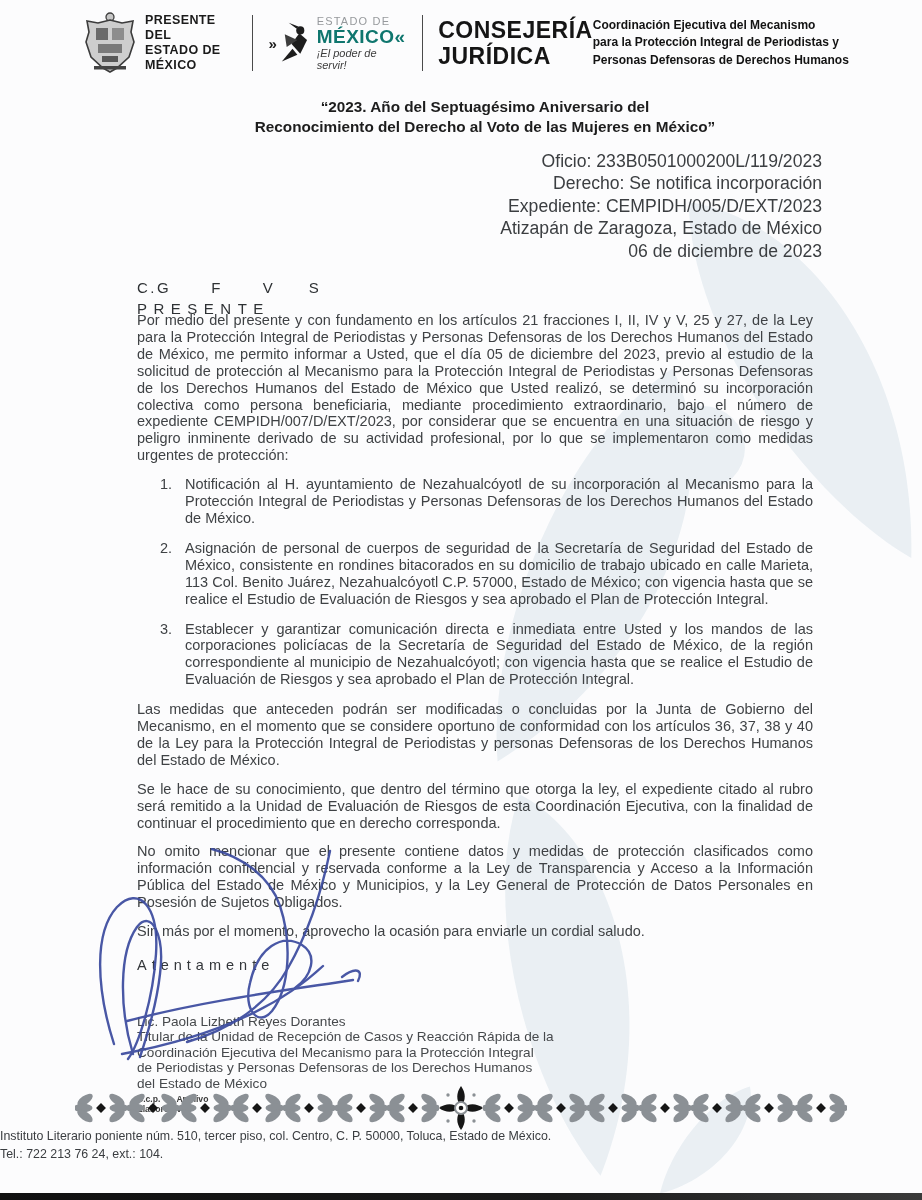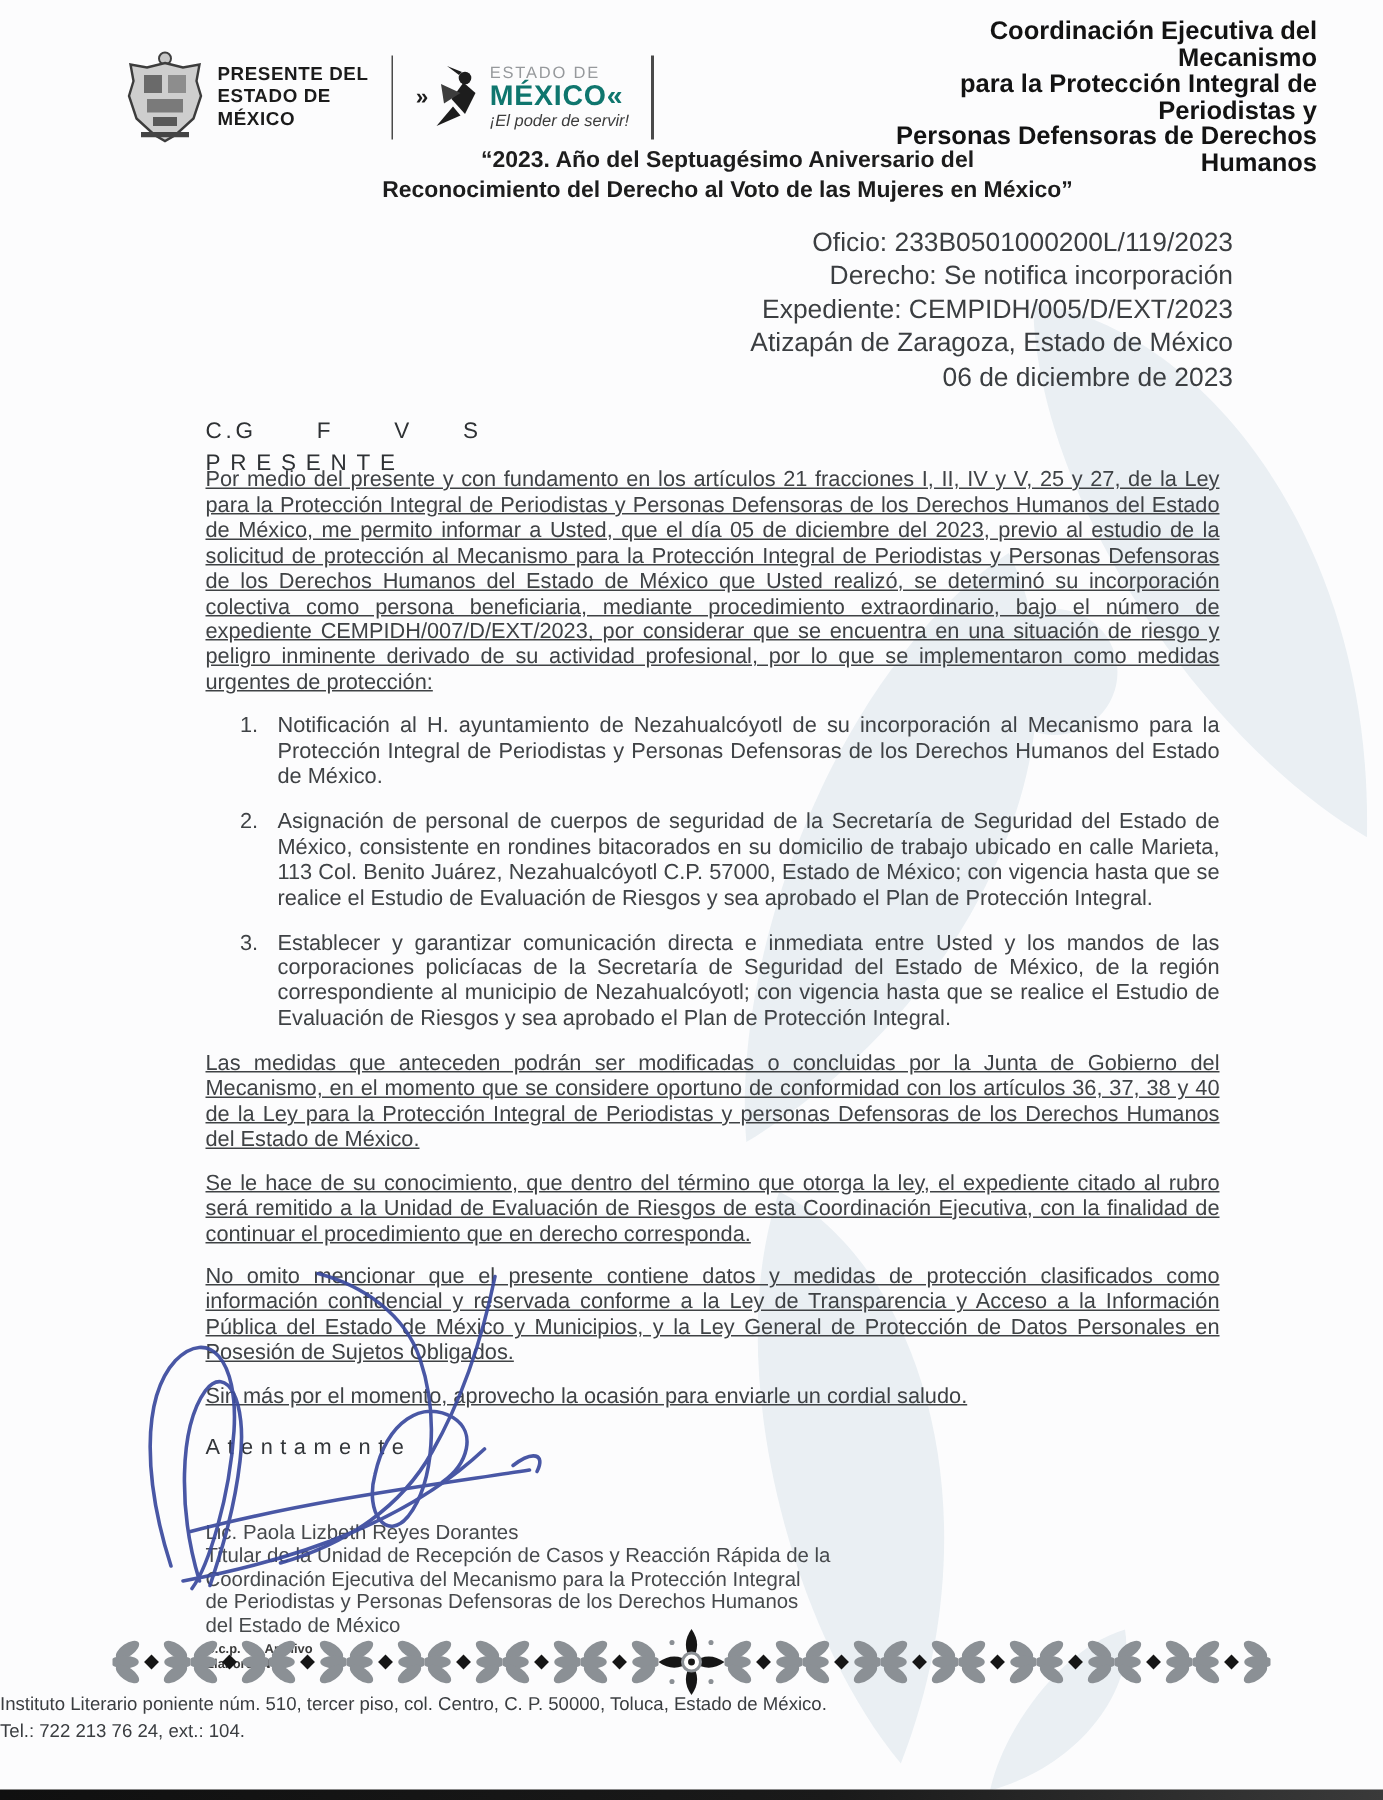--- a/index.html
+++ b/index.html
@@ -17,32 +17,32 @@
   .crest{ flex:0 0 auto; }
   .gob-lines{ margin-left:9px; font-weight:bold; font-size:12.5px; line-height:15px; color:#1b1b1b; letter-spacing:.4px;}
   .hdr-divider{ width:1.5px; height:56px; background:#4a4a4a; margin:0 15px; }
   .edomex{ display:flex; align-items:center; }
   .edomex .chev{ font-weight:bold; font-size:15px; color:#1c1c1c; margin-right:2px; letter-spacing:-2px;}
   .edomex-text{ margin-left:5px; }
   .edomex-top{ font-size:11px; color:#96999c; letter-spacing:1.2px; }
   .edomex-name{ font-weight:bold; font-size:19px; color:#0f766e; letter-spacing:.5px; line-height:19px;}
   .edomex-slogan{ font-style:italic; font-size:11px; color:#3c3c3c; margin-top:1px;}
   .consejeria{ font-weight:bold; font-size:23px; line-height:26px; letter-spacing:.5px; color:#151515; }
-  .coordination{ margin-left:auto; width:312px; text-align:right; font-weight:bold; font-size:17px; line-height:17.5px; color:#131313; }
+  .coordination{ margin-left:auto; width:312px; text-align:left; font-weight:bold; font-size:12px; line-height:17.5px; color:#131313; }
   
   .slogan{ position:absolute; top:97px; left:0; right:0; text-align:center; font-weight:bold; font-size:15.3px; line-height:20px; color:#1d1d1d;padding-left:48px;}
   
   .refblock{ position:absolute; top:150px; right:100px; text-align:right; font-size:17.6px; line-height:22.4px; color:#3b3e41; }
   
   .addressee{ position:absolute; top:254px; left:137px; color:#2e3134; font-size:15px; }
   .addr-name{ white-space:pre; letter-spacing:2.5px; line-height:20px;margin-top:24px;}
   .addr-presente{ letter-spacing:6.5px; line-height:22px;}
   
   .body{ position:absolute; top:312px; left:137px; width:676px; font-size:14.5px; line-height:16.9px; text-align:justify; color:#3f4245;}
-  .body p{ margin-bottom:12px;text-decoration:underline; }
+  .body p{ margin-bottom:12px; }
   .olist{ margin:0 0 1px 0; }
   .li{ display:flex; margin-bottom:13px; }
   .li .num{ flex:0 0 48px; padding-left:23px; }
   .li .litext{ flex:1; text-align:justify; }
   .closing{ margin-top:17px; letter-spacing:5px; color:#33363a; }
   .signatory{ margin-top:40px; font-size:13.6px; line-height:15.5px; text-align:left; color:#46494c; }
   .ccp{ margin-top:3px; font-size:8.6px; line-height:10px; font-weight:bold; color:#3a3a3a; }
   .ccp .sp{ display:inline-block; width:16px; }
   
   .signature-ink{ position:absolute; left:92px; top:848px; pointer-events:none; }
@@ -98,20 +98,24 @@
       </svg>
       <div class="edomex-text">
         <div class="edomex-top">ESTADO DE</div>
         <div class="edomex-name">MÉXICO«</div>
         <div class="edomex-slogan">¡El poder de servir!</div>
       </div>
     </div>
 
     <div class="hdr-divider"></div>
 
+    <div class="consejeria">
+      <div>CONSEJERÍA</div>
+      <div>JURÍDICA</div>
+    </div>
 
     <div class="coordination">
       <div>Coordinación Ejecutiva del Mecanismo</div>
       <div>para la Protección Integral de Periodistas y</div>
       <div>Personas Defensoras de Derechos Humanos</div>
     </div>
   </div>
 
   <div class="slogan">
     <div>“2023. Año del Septuagésimo Aniversario del</div>

